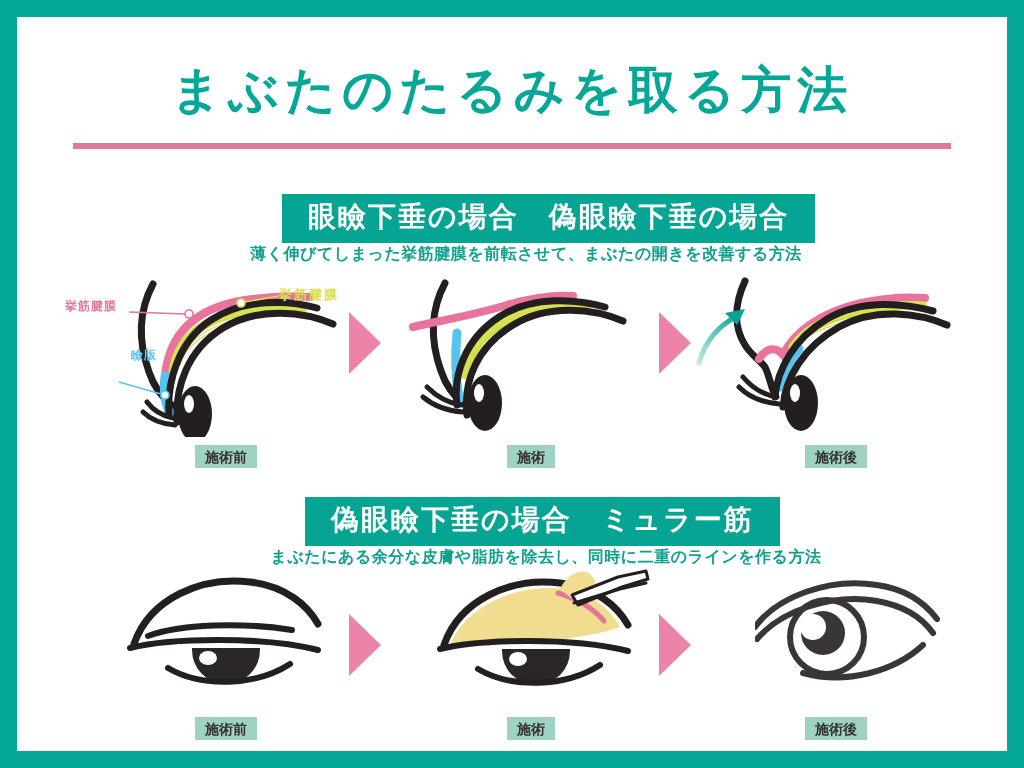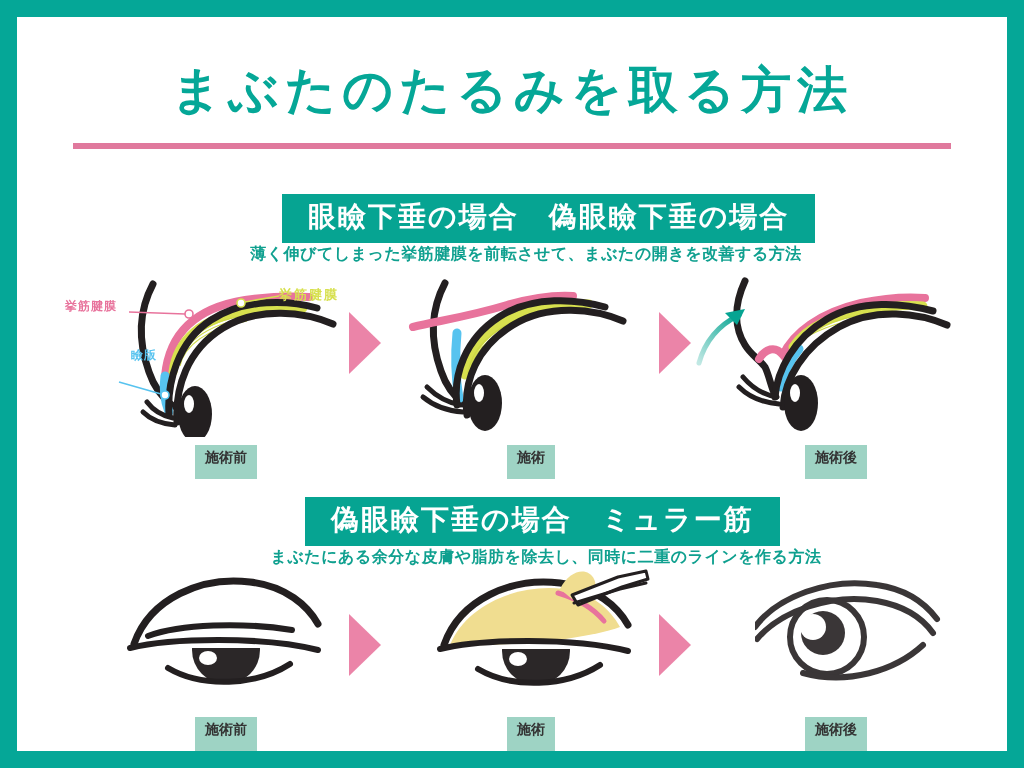--- a/index.html
+++ b/index.html
@@ -47,21 +47,21 @@
     font-size:16px;font-weight:bold;
     letter-spacing:0.5px;
     white-space:nowrap;
   }
   
   .chip{
     position:absolute;
     background:#9ed3c4;
     color:#333333;
     font-size:14px;font-weight:bold;
-    padding:4px 10px 12px 10px;
+    padding:4px 10px 1px 10px;
     white-space:nowrap;
     box-sizing:border-box;
   }
   
   .lbl{
     position:absolute;
     font-size:12px;font-weight:bold;
     white-space:nowrap;
     letter-spacing:1px;
   }

